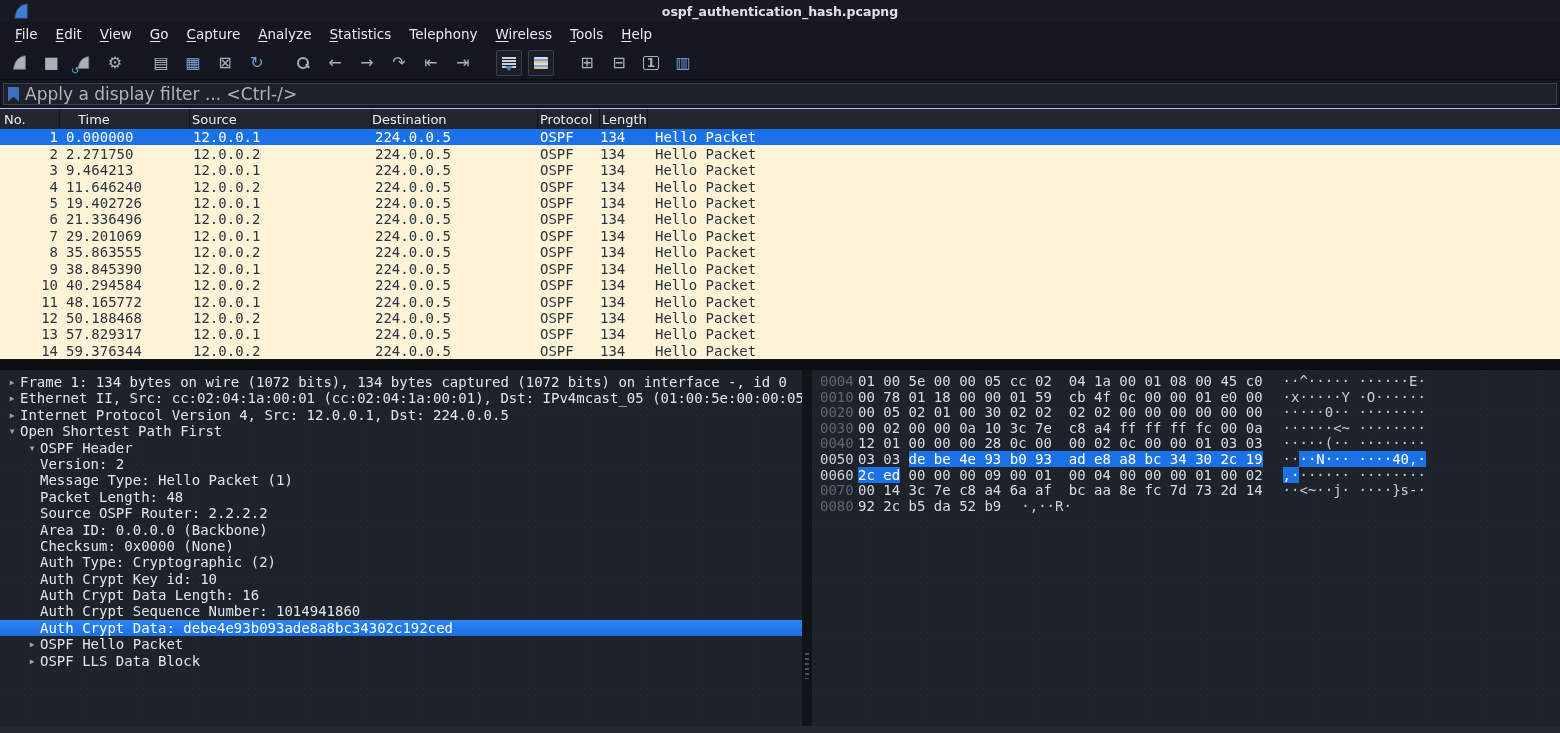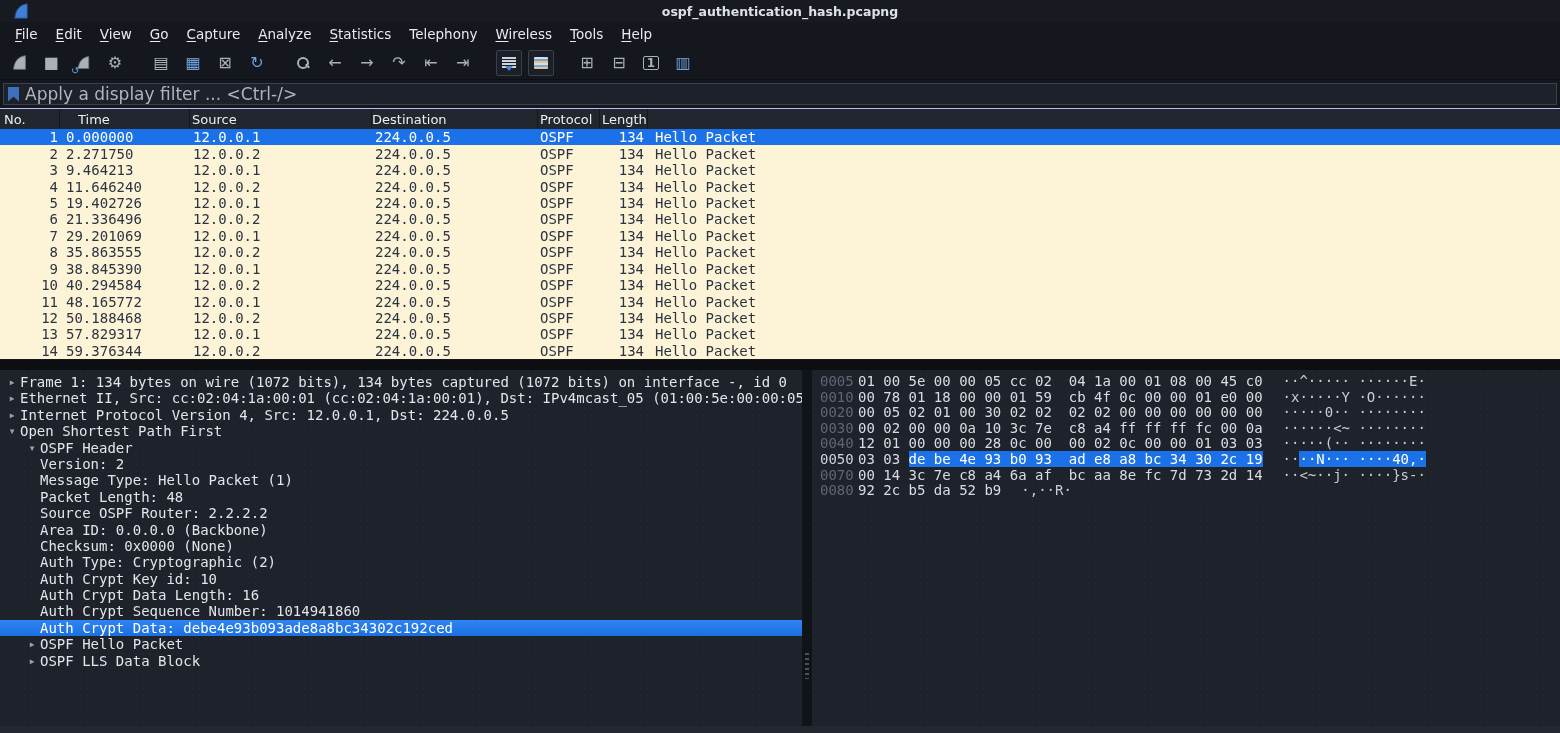--- a/index.html
+++ b/index.html
@@ -52,21 +52,21 @@
   .hc.info { flex:1; padding-left:7px; border-right:none; }
   .plist-rows { height:231px; flex:none; background:#14171d; overflow:hidden; }
   .prow { height:16.45px; display:flex; align-items:center; background:#fdf3d6; color:#2b3442; font-family:"DejaVu Sans Mono","Liberation Mono",monospace; font-size:14px; line-height:16px; white-space:pre; }
   .prow.selected { background:#1b72e8; color:#ffffff; }
   .c { display:block; overflow:hidden; }
   .c.no { width:60px; text-align:right; padding-right:2px; }
   .c.time { width:130px; padding-left:6px; }
   .c.src { width:182px; padding-left:3px; }
   .c.dst { width:166px; padding-left:3px; }
   .c.proto { width:62px; padding-left:2px; }
-  .c.len { width:48px; text-align:right; padding-right:4px; }
+  .c.len { width:48px; text-align:left; padding-right:4px; }
   .c.info { flex:1; padding-left:7px; }
   .hsplit { height:10px; background:#0c0e12; flex:none; }
   
   .lower { flex:1; display:flex; position:relative; overflow:hidden; }
   .pane-bg { background-color:#1e222b; background-image:radial-gradient(circle,#262b35 0.8px, transparent 0.9px); background-size:7px 7px; }
   .detail { width:802px; flex:none; padding-top:4px; overflow:hidden; font-family:"DejaVu Sans Mono","Liberation Mono",monospace; font-size:14px; color:#e2e5ea; }
   .drow { height:16.4px; line-height:16.4px; white-space:pre; display:flex; }
   .drow .arr { display:inline-block; width:16px; flex:none; color:#98a0ab; font-size:12px; text-align:center; }
   .drow.i0 { padding-left:4px; }
   .drow.i1 { padding-left:24px; }
@@ -370,21 +370,21 @@
       <div class="drow i2 sel"><span class="arr"></span><span>Auth Crypt Data: debe4e93b093ade8a8bc34302c192ced</span></div>
       <div class="drow i1"><span class="arr">▸</span><span>OSPF Hello Packet</span></div>
       <div class="drow i1"><span class="arr">▸</span><span>OSPF LLS Data Block</span></div>
     </div>
 
     <div class="vsplit"></div>
 
     <div class="hexpane pane-bg">
 
         <div class="hxr">
-          <span class="off">0005</span>
+          <span class="off">0004</span>
           <span class="hx"><span>01 00 5e 00 00 05 cc 02  04 1a 00 01 08 00 45 c0</span><span class="hl"></span><span></span></span>
           <span class="asc"><span>··^····· ······E·</span><span class="hl"></span><span></span></span>
         </div>
 
         <div class="hxr">
           <span class="off">0010</span>
           <span class="hx"><span>00 78 01 18 00 00 01 59  cb 4f 0c 00 00 01 e0 00</span><span class="hl"></span><span></span></span>
           <span class="asc"><span>·x·····Y ·O······</span><span class="hl"></span><span></span></span>
         </div>
 
@@ -405,20 +405,25 @@
           <span class="hx"><span>12 01 00 00 00 28 0c 00  00 02 0c 00 00 01 03 03</span><span class="hl"></span><span></span></span>
           <span class="asc"><span>·····(·· ········</span><span class="hl"></span><span></span></span>
         </div>
 
         <div class="hxr">
           <span class="off active">0050</span>
           <span class="hx"><span>03 03 </span><span class="hl">de be 4e 93 b0 93  ad e8 a8 bc 34 30 2c 19</span><span></span></span>
           <span class="asc"><span>··</span><span class="hl">··N··· ····40,·</span><span></span></span>
         </div>
 
+        <div class="hxr">
+          <span class="off active">0060</span>
+          <span class="hx"><span></span><span class="hl">2c ed</span><span> 00 00 00 09 00 01  00 04 00 00 00 01 00 02</span></span>
+          <span class="asc"><span></span><span class="hl">,·</span><span>······ ········</span></span>
+        </div>
 
         <div class="hxr">
           <span class="off">0070</span>
           <span class="hx"><span>00 14 3c 7e c8 a4 6a af  bc aa 8e fc 7d 73 2d 14</span><span class="hl"></span><span></span></span>
           <span class="asc"><span>··&lt;~··j· ····}s-·</span><span class="hl"></span><span></span></span>
         </div>
 
         <div class="hxr">
           <span class="off">0080</span>
           <span class="hx"><span>92 2c b5 da 52 b9</span><span class="hl"></span><span></span></span>

